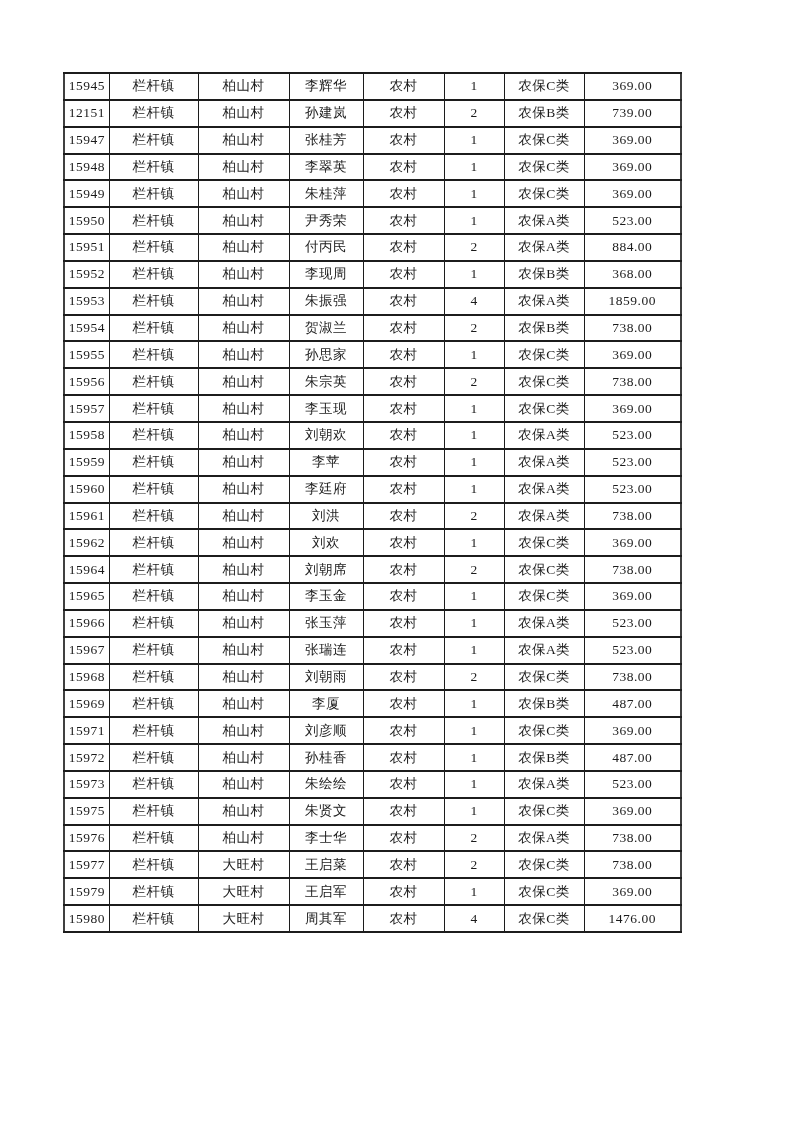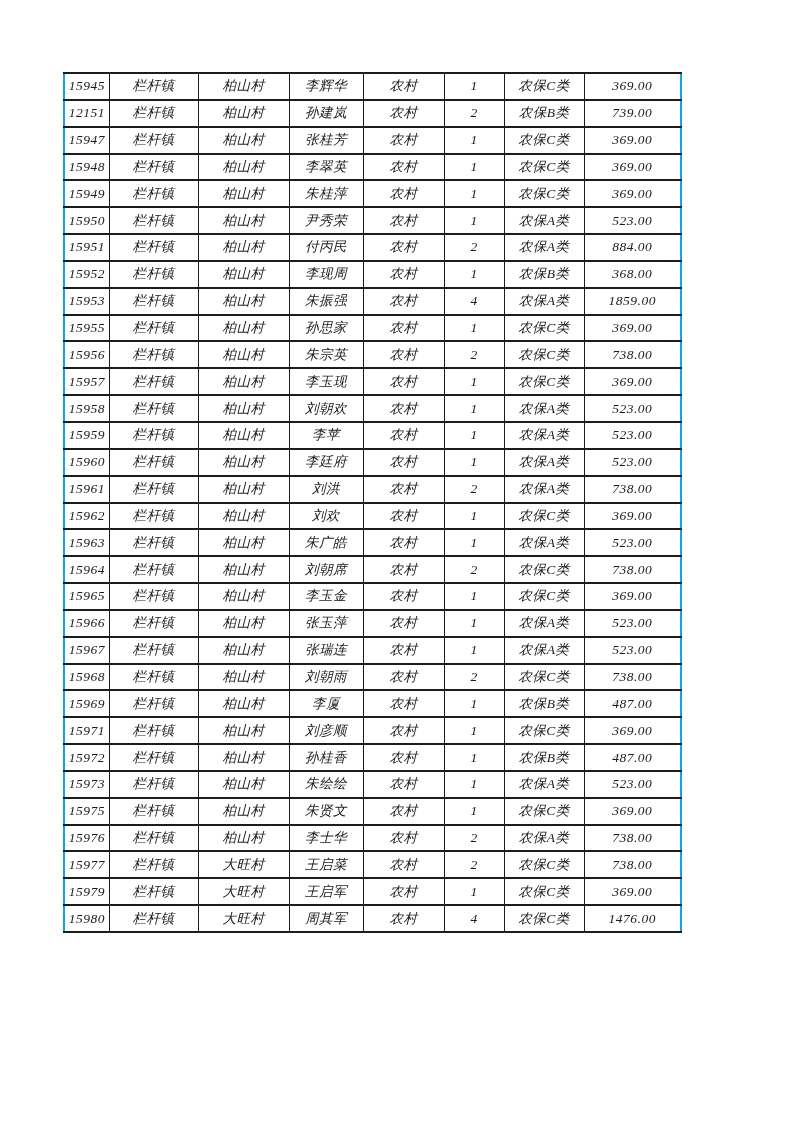--- a/index.html
+++ b/index.html
@@ -19,22 +19,21 @@
   .table-wrap {
     position: absolute;
     left: 63px;
     top: 72px;
     width: 618px;
   }
   table.benefit-table {
     border-collapse: collapse;
     table-layout: fixed;
     width: 617px;
-    border: 2px solid #0ea5e9;
-    font-style: italic;
+    border: 2px solid #404040;
   }
   table.benefit-table td {
     border-left: 1px solid #1c1c1c;
     border-right: 1px solid #1c1c1c;
     border-top: 2px solid #1c1c1c;
     border-bottom: 2px solid #1c1c1c;
     height: 26.85px;
     text-align: center;
     vertical-align: middle;
     font-size: 13.5px;
@@ -146,20 +145,30 @@
             <td>15953</td>
             <td>栏杆镇</td>
             <td>柏山村</td>
             <td>朱振强</td>
             <td>农村</td>
             <td>4</td>
             <td>农保A类</td>
             <td>1859.00</td>
           </tr>
           <tr>
+            <td>15954</td>
+            <td>栏杆镇</td>
+            <td>柏山村</td>
+            <td>贺淑兰</td>
+            <td>农村</td>
+            <td>2</td>
+            <td>农保B类</td>
+            <td>738.00</td>
+          </tr>
+          <tr>
             <td>15955</td>
             <td>栏杆镇</td>
             <td>柏山村</td>
             <td>孙思家</td>
             <td>农村</td>
             <td>1</td>
             <td>农保C类</td>
             <td>369.00</td>
           </tr>
           <tr>
@@ -224,30 +233,20 @@
           </tr>
           <tr>
             <td>15962</td>
             <td>栏杆镇</td>
             <td>柏山村</td>
             <td>刘欢</td>
             <td>农村</td>
             <td>1</td>
             <td>农保C类</td>
             <td>369.00</td>
-          </tr>
-          <tr>
-            <td>15963</td>
-            <td>栏杆镇</td>
-            <td>柏山村</td>
-            <td>朱广皓</td>
-            <td>农村</td>
-            <td>1</td>
-            <td>农保A类</td>
-            <td>523.00</td>
           </tr>
           <tr>
             <td>15964</td>
             <td>栏杆镇</td>
             <td>柏山村</td>
             <td>刘朝席</td>
             <td>农村</td>
             <td>2</td>
             <td>农保C类</td>
             <td>738.00</td>

